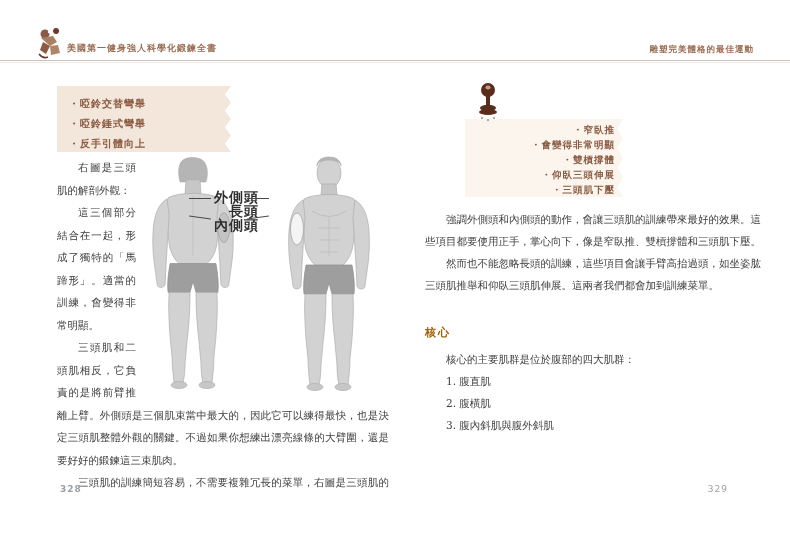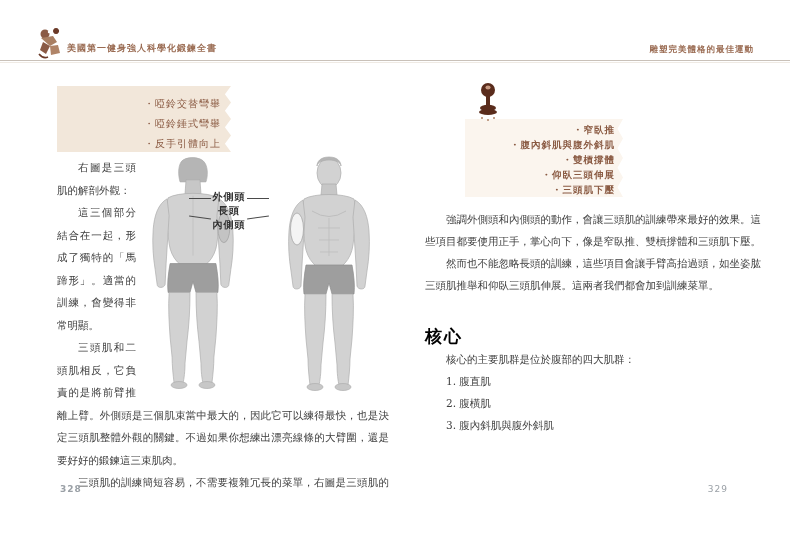--- a/index.html
+++ b/index.html
@@ -26,22 +26,22 @@
   
   .zigzag {
     clip-path: polygon(0 0, 100% 0, 96.5% 12.5%, 100% 25%, 96.5% 37.5%, 100% 50%,
                        96.5% 62.5%, 100% 75%, 96.5% 87.5%, 100% 100%, 0 100%);
   }
   .box-left {
     position:absolute; left:57px; top:86px; width:174px; height:66px;
     background:#f2e7da; padding:8px 10px 6px 12px;
   }
   .box-item {
-    font-size:10px; font-weight:normal; color:#8a5a42; line-height:20px;
-    letter-spacing:1px; white-space:nowrap;text-align:right;
+    font-size:10px; font-weight:bold; color:#8a5a42; line-height:20px;
+    letter-spacing:1px; white-space:nowrap;
   }
   .box-item::before { content:"・"; color:#8a5a42; }
 
   
   .tbox-bar {
     position:absolute; left:465px; top:96px; width:158px; height:23px;
     background:#9a6a54; color:#ffffff; font-size:10px; font-weight:bold;
     letter-spacing:1.5px; line-height:23px; padding-left:37px;
     clip-path: polygon(0 0, 100% 0, 97% 25%, 100% 50%, 97% 75%, 100% 100%, 0 100%);
   }
@@ -64,40 +64,40 @@
   }
   .lp-text p { text-indent:2em; }
   .figure-wrap {
     float:right; width:248px; height:236px; margin-left:5px; margin-bottom:2px;
     position:relative;
   }
   .anat-svg { position:absolute; top:0; }
   .anat-back  { left:-4px; width:112px; height:234px; }
   .anat-front { right:0px;  width:120px; height:236px; }
   .figure-labels {
-    position:absolute; left:58px; top:34px; width:60px; text-align:center;
-    font-size:10px; line-height:14px; color:#2f2f2f; letter-spacing:1px;
+    position:absolute; left:58px; top:34px; width:60px; text-align:right;
+    font-size:14px; line-height:14px; color:#2f2f2f; letter-spacing:1px;
     font-family:"DejaVu Sans","Liberation Sans",sans-serif; font-weight:bold;
   }
   .leader { position:absolute; height:1px; background:#4a4a4a; }
   .leader.l1 { left:48px;  top:42px; width:22px; }
   .leader.l2 { left:48px;  top:61px; width:22px; transform:rotate(8deg); }
   .leader.r1 { left:106px; top:42px; width:22px; }
   .leader.r2 { left:106px; top:61px; width:22px; transform:rotate(-8deg); }
 
   
   .rp-text {
     position:absolute; left:425px; top:208px; width:336px;
     font-family:"DejaVu Serif","Liberation Serif",serif;
     font-size:10.5px; line-height:22px; color:#3d3d3d; text-align:justify;
   }
   .rp-text p { text-indent:2em; }
   .core-heading {
-    position:absolute; left:425px; top:325px; font-size:17px; font-weight:bold;
-    color:#000000; letter-spacing:2px;
+    position:absolute; left:425px; top:325px; font-size:11px; font-weight:bold;
+    color:#a16207; letter-spacing:2px;
   }
   .core-body {
     position:absolute; left:425px; top:348px; width:336px;
     font-family:"DejaVu Serif","Liberation Serif",serif;
     font-size:10.5px; line-height:22px; color:#3d3d3d;
   }
   .core-intro { text-indent:2em; }
   .core-list { padding-left:2em; list-style:none; }
 
   
@@ -191,21 +191,21 @@
     <ellipse cx="11" cy="5.5" rx="2.6" ry="2" fill="#c79a82"></ellipse>
     <rect x="9" y="14" width="4" height="10" fill="#5a2c1c"></rect>
     <ellipse cx="11" cy="26" rx="8" ry="3.2" fill="#5a2c1c"></ellipse>
     <ellipse cx="11" cy="30" rx="9" ry="3" fill="#5a2c1c"></ellipse>
     <circle cx="5" cy="36" r="1" fill="#b08468"></circle>
     <circle cx="11" cy="38" r="1" fill="#b08468"></circle>
     <circle cx="17" cy="36" r="1" fill="#b08468"></circle>
   </svg>
   <div class="tbox-body zigzag">
     <div class="tbox-item">窄臥推</div>
-    <div class="tbox-item">腹內斜肌與腹外斜肌</div>
+    <div class="tbox-item">會變得非常明顯</div>
     <div class="tbox-item">雙槓撐體</div>
     <div class="tbox-item">仰臥三頭伸展</div>
     <div class="tbox-item">三頭肌下壓</div>
   </div>
 
   <div class="rp-text">
     <p>強調外側頭和內側頭的動作，會讓三頭肌的訓練帶來最好的效果。這些項目都要使用正手，掌心向下，像是窄臥推、雙槓撐體和三頭肌下壓。</p>
     <p>然而也不能忽略長頭的訓練，這些項目會讓手臂高抬過頭，如坐姿肱三頭肌推舉和仰臥三頭肌伸展。這兩者我們都會加到訓練菜單。</p>
   </div>
 

